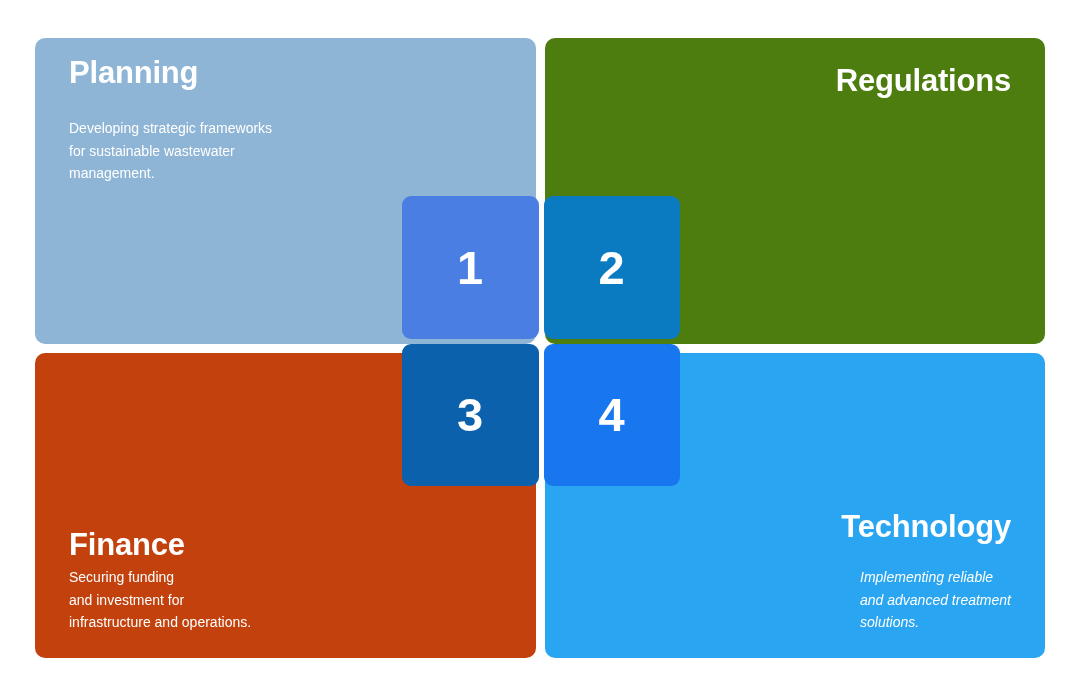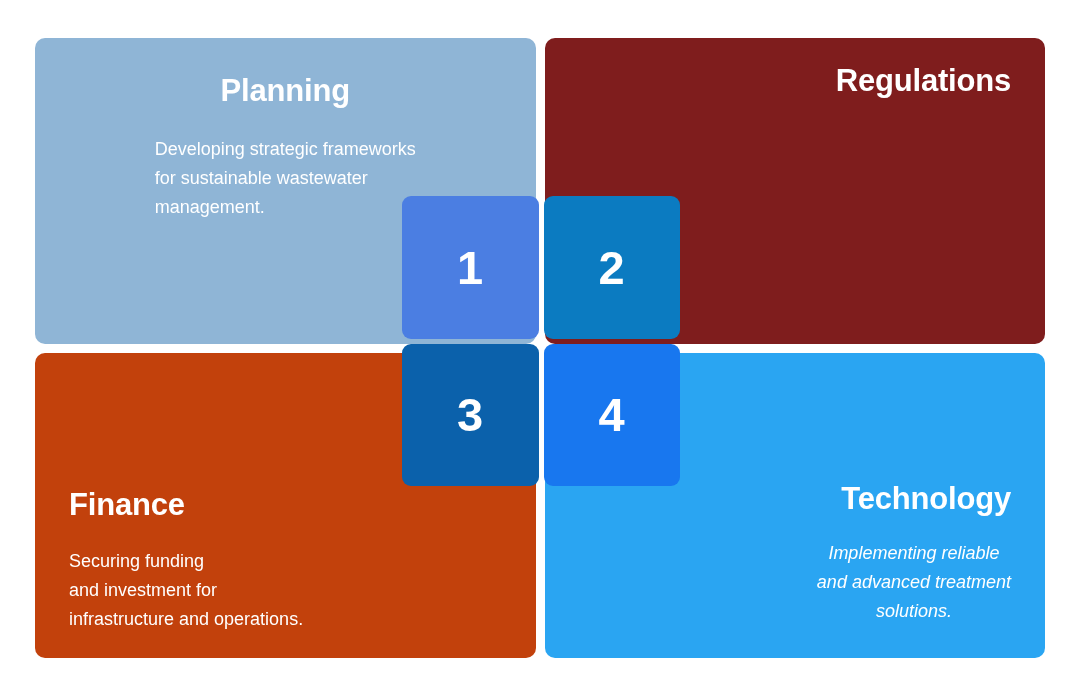--- a/index.html
+++ b/index.html
@@ -49,36 +49,36 @@
     color: #ffffff;
     font-size: 31px;
     font-weight: bold;
     line-height: 1.1;
     letter-spacing: -0.2px;
     margin: 0;
   }
 
   .quad-body {
     color: #ffffff;
-    font-size: 18px;
+    font-size: 14px;
     font-weight: normal;
     line-height: 1.62;
     margin: 0;
     white-space: pre-line;
   }
 
   
-  .q-tl { justify-content: flex-start; align-items: center; text-align: left;  padding-top: 36px; }
+  .q-tl { justify-content: flex-start; align-items: flex-start; text-align: left;  padding-top: 18px; }
   .q-tr { justify-content: flex-start; align-items: flex-end;   text-align: right; padding-top: 26px; }
   .q-bl { justify-content: flex-end;   align-items: flex-start; text-align: left;  padding-bottom: 24px; }
-  .q-br { justify-content: flex-end;   align-items: flex-end;   text-align: center; padding-bottom: 32px; }
+  .q-br { justify-content: flex-end;   align-items: flex-end;   text-align: left; padding-bottom: 24px; }
 
   .q-tl .quad-body { margin-top: 27px; }
   .q-tr .quad-body { margin-top: 27px; }
-  .q-bl .quad-body { margin-top: 24px; }
+  .q-bl .quad-body { margin-top: 4px; }
   .q-br .quad-body { margin-top: 22px; font-style: italic; }
 
   
   .badges {
     position: absolute;
     left: 402px;
     top: 196px;
     width: 278px;
     height: 290px;
     display: grid;
@@ -112,21 +112,21 @@
 
   <div class="grid">
 
     <div class="quad q-tl" style="background-color: rgb(143, 181, 214);">
       <h2 class="quad-title">Planning</h2>
       <p class="quad-body">Developing strategic frameworks
 for sustainable wastewater
 management.</p>
     </div>
 
-    <div class="quad q-tr" style="background-color: #7f1d1d; gap: 44px;">
+    <div class="quad q-tr" style="background-color: #4d7c0f; gap: 44px;">
       <h2 class="quad-title">Regulations</h2>
     </div>
 
     <div class="quad q-bl" style="background-color: #c2410c;">
       <h2 class="quad-title">Finance</h2>
       <p class="quad-body">Securing funding
 and investment for
 infrastructure and operations.</p>
     </div>
 

